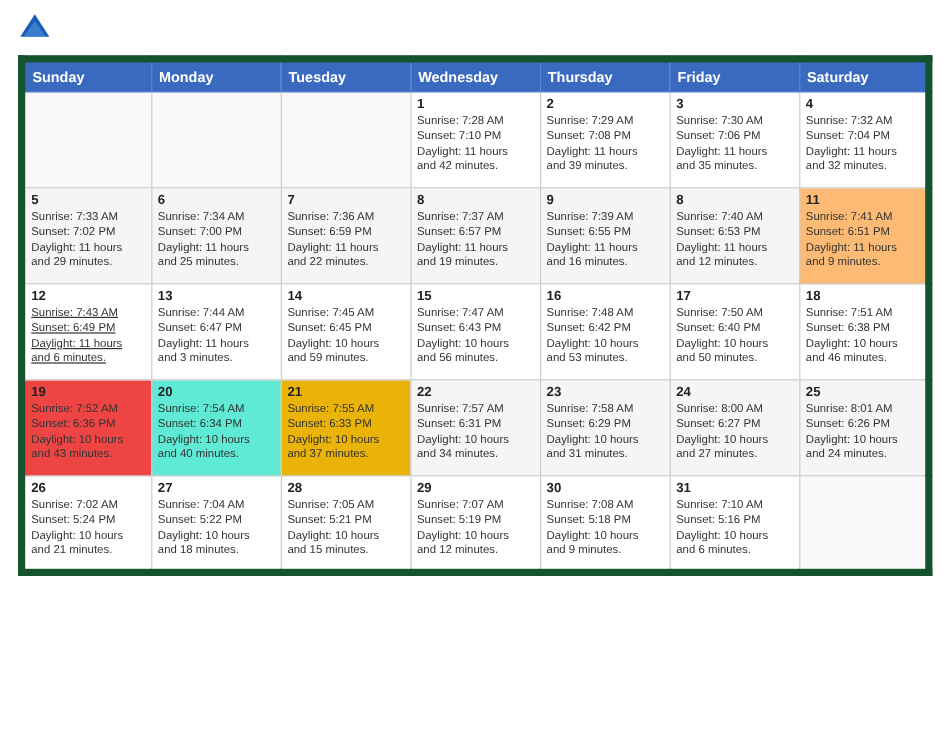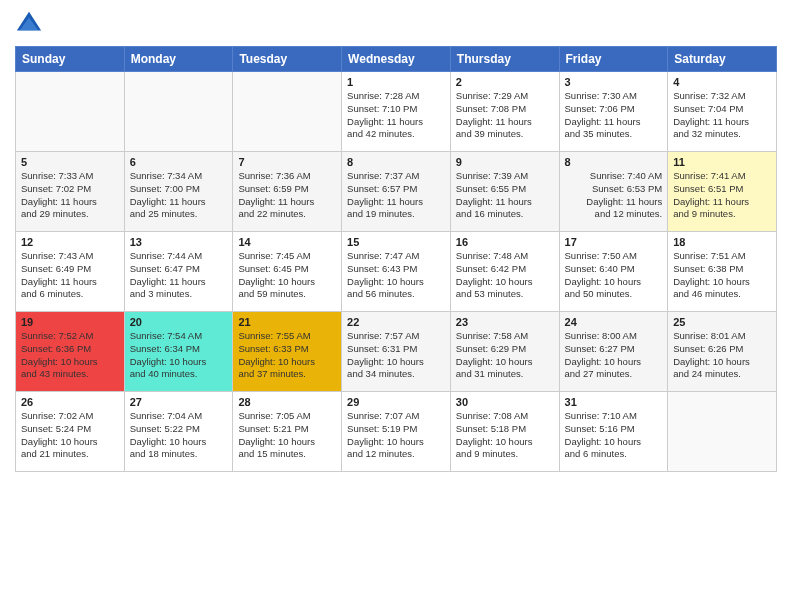--- a/index.html
+++ b/index.html
@@ -54,21 +54,21 @@
       color: #222;
     }
     .title-block h2 {
       font-size: 15px;
       font-weight: normal;
       color: #444;
     }
     .calendar {
       width: 100%;
       border-collapse: collapse;
-      border: 1px solid #14532d;
+      border: 6px solid #14532d;
     }
     .calendar th {
       background: #3a6abf;
       color: #fff;
       font-size: 12px;
       font-weight: bold;
       padding: 5px 6px;
       text-align: left;
       border: 1px solid #5580cc;
     }
@@ -198,37 +198,37 @@
           </td>
           <td style="background: rgb(245, 245, 245);">
             <div class="day-num">9</div>
             <div class="day-info" style="white-space: pre-line;">Sunrise: 7:39 AM
 Sunset: 6:55 PM
 Daylight: 11 hours
 and 16 minutes.</div>
           </td>
           <td style="background: rgb(245, 245, 245);">
             <div class="day-num">8</div>
-            <div class="day-info" style="white-space: pre-line; text-align: right;">Sunrise: 7:40 AM
+            <div class="day-info" style="white-space: pre-line;">Sunrise: 7:40 AM
 Sunset: 6:53 PM
 Daylight: 11 hours
 and 12 minutes.</div>
           </td>
-          <td style="background: #fef9c3;">
+          <td style="background: #fdba74;">
             <div class="day-num">11</div>
             <div class="day-info" style="white-space: pre-line;">Sunrise: 7:41 AM
 Sunset: 6:51 PM
 Daylight: 11 hours
 and 9 minutes.</div>
           </td>
         </tr>
         <tr>
           <td>
             <div class="day-num">12</div>
-            <div class="day-info" style="white-space: pre-line;">Sunrise: 7:43 AM
+            <div class="day-info" style="white-space: pre-line; text-decoration: underline;">Sunrise: 7:43 AM
 Sunset: 6:49 PM
 Daylight: 11 hours
 and 6 minutes.</div>
           </td>
           <td>
             <div class="day-num">13</div>
             <div class="day-info" style="white-space: pre-line;">Sunrise: 7:44 AM
 Sunset: 6:47 PM
 Daylight: 11 hours
 and 3 minutes.</div>

